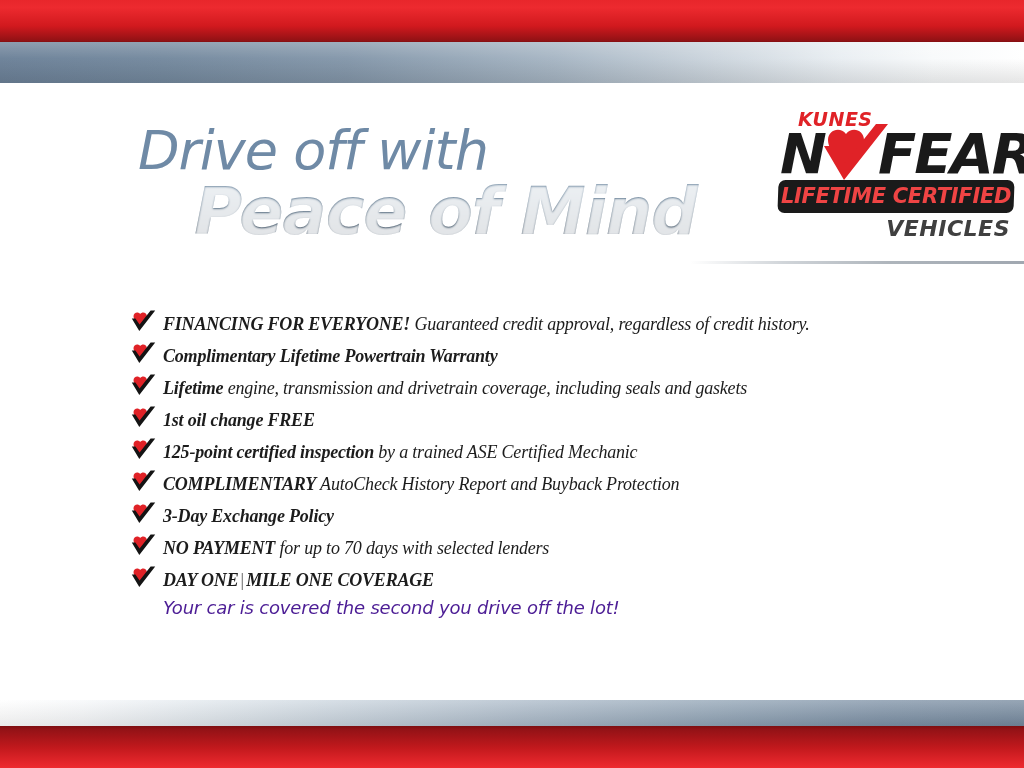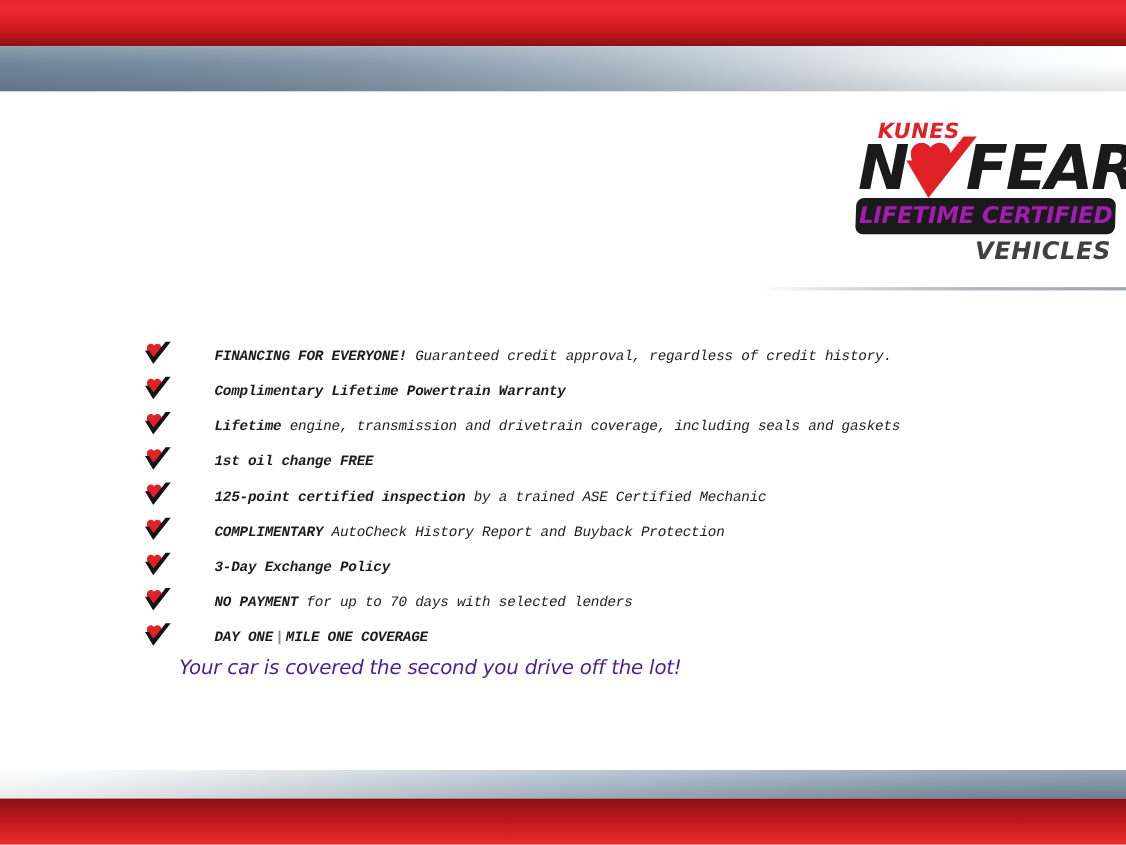--- a/index.html
+++ b/index.html
@@ -205,21 +205,21 @@
     top: 72px;
     width: 236px;
     height: 33px;
     line-height: 33px;
     text-align: center;
     font-family: "DejaVu Sans", sans-serif;
     font-weight: 700;
     font-style: italic;
     font-size: 21px;
     letter-spacing: -0.3px;
-    color: #a21caf;
+    color: #ef4444;
   }
   .logo-vehicles {
     position: absolute;
     right: 4px;
     top: 108px;
     font-family: "DejaVu Sans", sans-serif;
     font-weight: 700;
     font-style: italic;
     font-size: 22px;
     letter-spacing: 0.5px;
@@ -240,28 +240,27 @@
     margin-bottom: 0px;
   }
   .benefit-check {
     position: absolute;
     left: 0px;
     top: 2px;
     width: 26px;
     height: 22px;
   }
   .benefit-text {
-    font-family: Liberation Mono, monospace;
-    font-style: italic;
-    font-size: 13px;
+    font-family: Liberation Serif, serif;
+    font-style: italic;
+    font-size: 18px;
     line-height: 32px;
     color: #1c1c1c;
     white-space: nowrap;
     letter-spacing: -0.2px;
-    margin-left: 32px;
   }
   .benefit-text .b {
     font-weight: 700;
   }
   .benefit-text .n {
     font-weight: 400;
   }
   .benefit-sep {
     font-weight: 700;
     color: #8a8a8a;
@@ -280,20 +279,24 @@
   }
 </style>
 </head>
 <body>
 
 <div class="page">
 
   <div class="top-red-bar"></div>
   <div class="top-gray-bar"></div>
 
+  <div class="headline">
+    <div class="headline-line1">Drive off with</div>
+    <div class="headline-line2">Peace of Mind</div>
+  </div>
 
   <div class="headline-divider"></div>
 
   <div class="logo">
     <div class="logo-kunes">KUNES</div>
     <div class="logo-nofear">
       <span class="logo-n">N</span>
       <span class="logo-fear">FEAR</span>
       <span class="logo-checkheart">
         <svg viewBox="0 0 76 70" width="76" height="70" aria-hidden="true">

